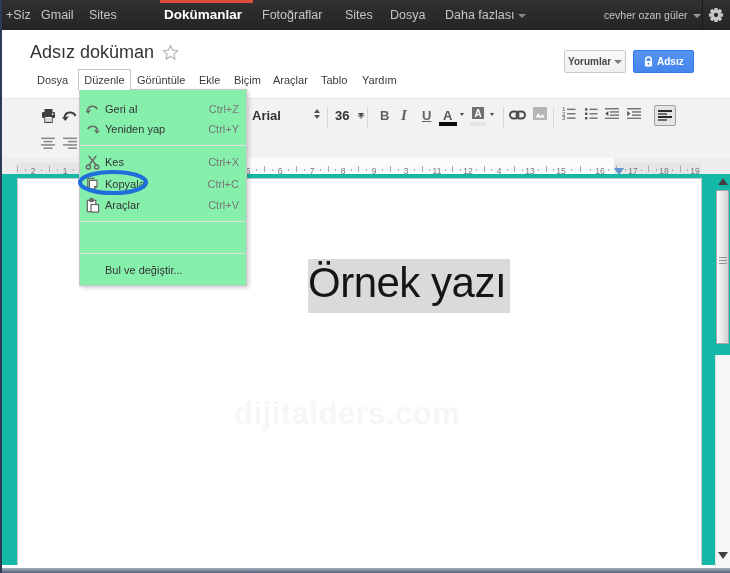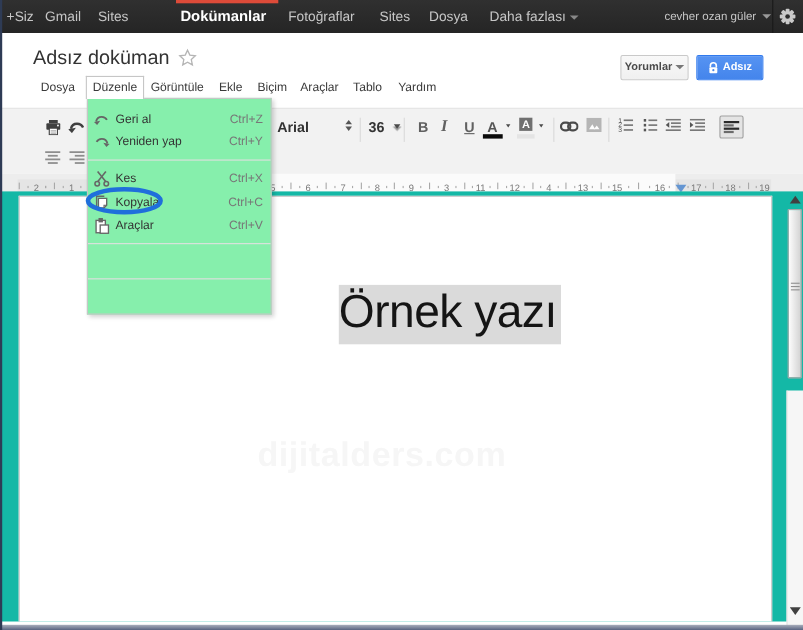--- a/index.html
+++ b/index.html
@@ -359,19 +359,22 @@
             <rect x="2.5" y="2.5" width="9" height="12"></rect>
             <rect x="5.5" y="0.8" width="3" height="3" fill="#666"></rect>
             <rect x="6.5" y="7" width="8" height="8"></rect>
           </g>
         </svg>
     <span class="mlabel">Araçlar</span>
         <span class="mshort">Ctrl+V</span>
   </div>
   <div class="msep" style="top:131px"></div>
   <div class="msep" style="top:163px"></div>
+  <div class="mitem" style="top:170px">
+    <span class="mlabel">Bul ve değiştir...</span>
+  </div>
 </div>
 <div id="tabDuzenle">Düzenle</div>
 <svg id="ellipse" width="78" height="30" viewBox="0 0 78 30">
   <ellipse cx="38" cy="14.5" rx="33" ry="10.5" fill="none" stroke="#1f6fdb" stroke-width="4.2"></ellipse>
 </svg>
 <div id="botbar"></div>
 <div id="leftedge"></div>
 </div>
 </body></html>

